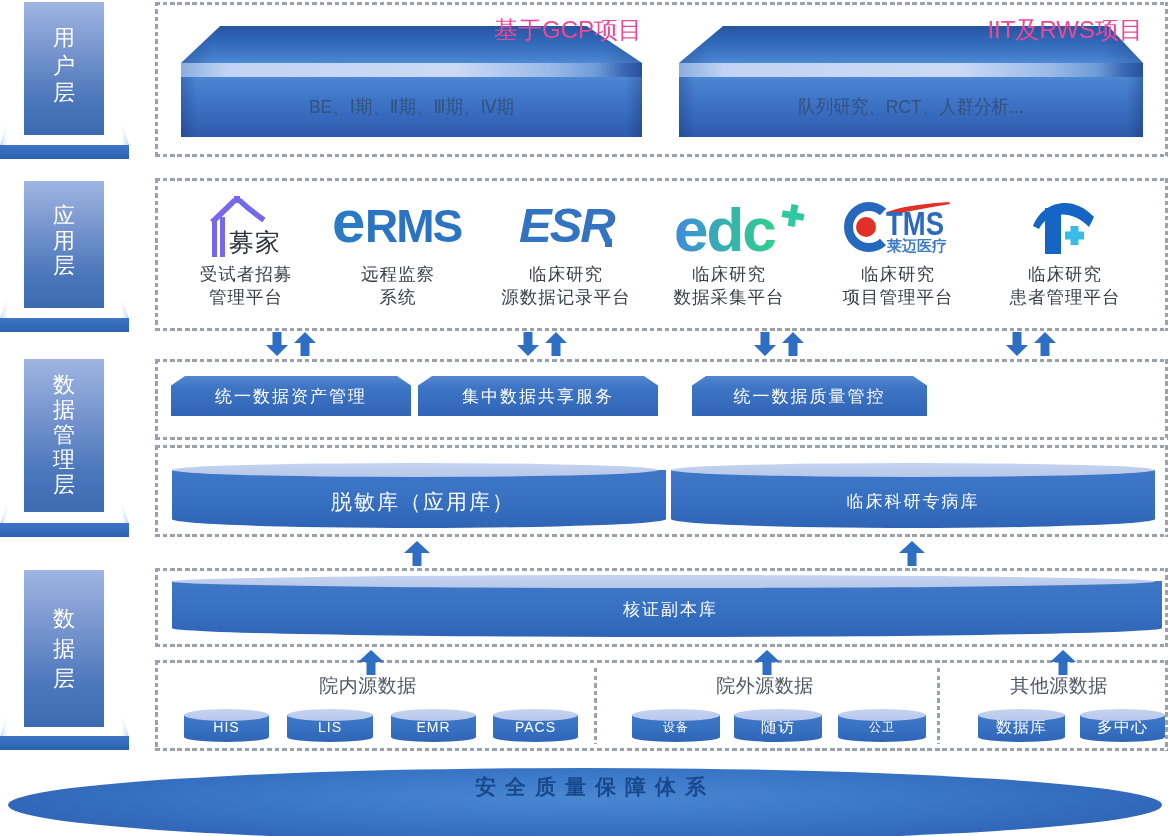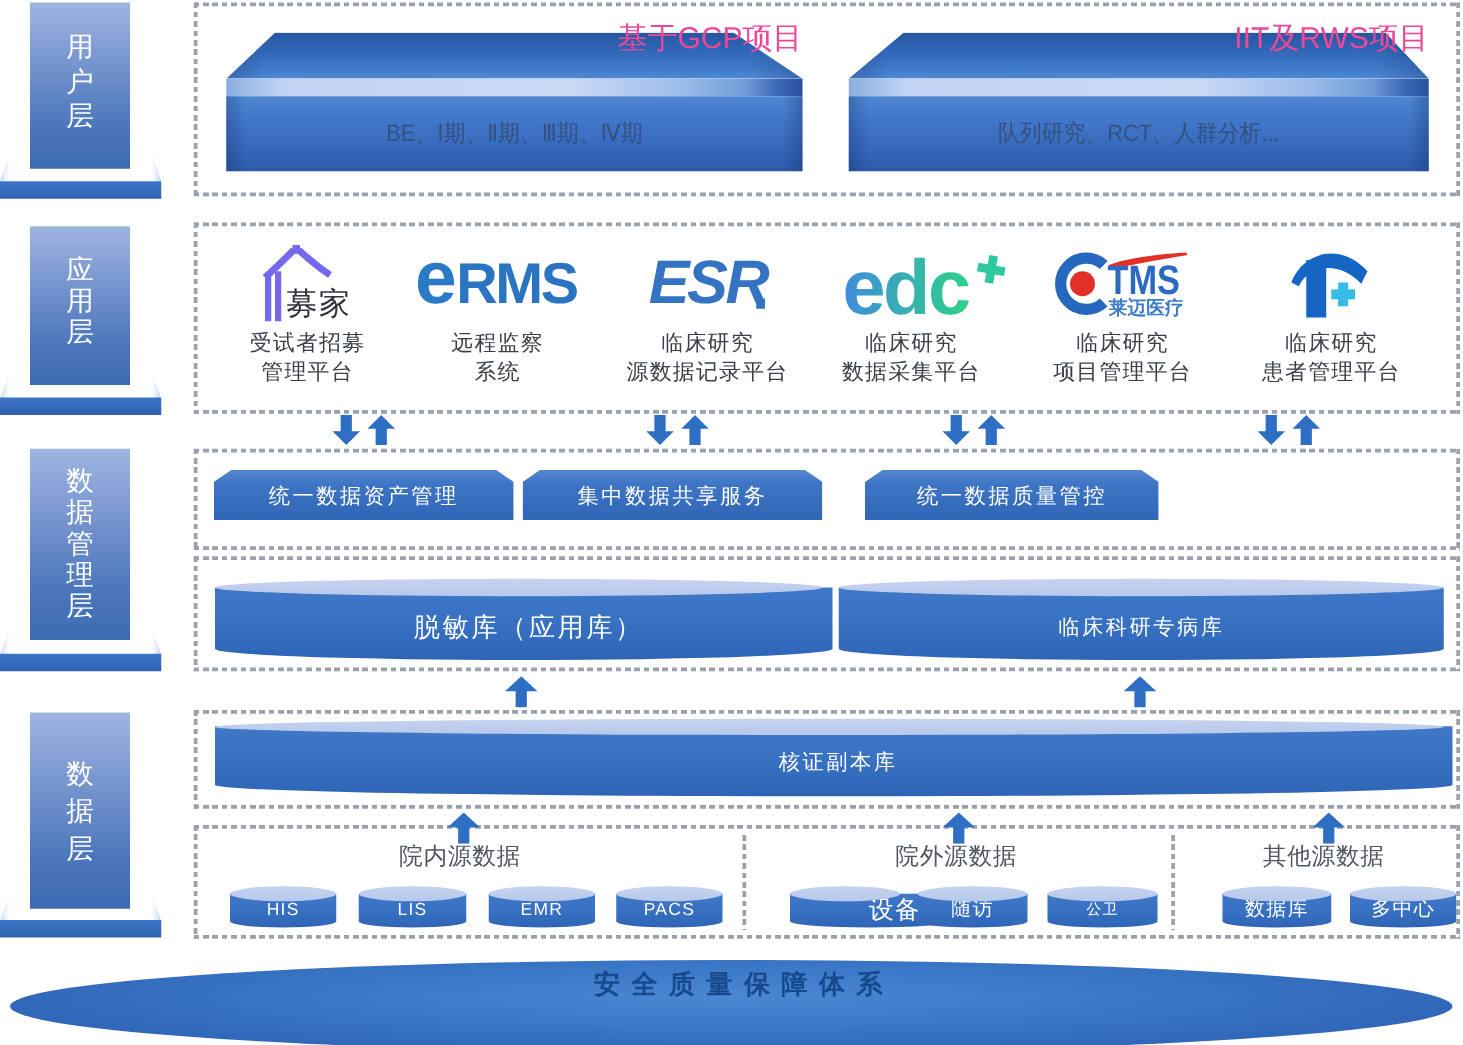--- a/index.html
+++ b/index.html
@@ -243,21 +243,21 @@
 <div class="cyl scyl" style="left:378px;width:85px;">
       <div class="ctop"></div>
       <div class="cbody">EMR</div>
     </div>
 <div class="cyl scyl" style="left:480px;width:85px;">
       <div class="ctop"></div>
       <div class="cbody">PACS</div>
     </div>
 <div class="cyl scyl" style="left:619px;width:88px;">
       <div class="ctop"></div>
-      <div class="cbody" style="font-size:20px;padding-left:40px;">设备</div>
+      <div class="cbody" style="font-size:12px;">设备</div>
     </div>
 <div class="cyl scyl" style="left:721px;width:88px;">
       <div class="ctop"></div>
       <div class="cbody" style="font-size:16px;">随访</div>
     </div>
 <div class="cyl scyl" style="left:825px;width:88px;">
       <div class="ctop"></div>
       <div class="cbody" style="font-size:12px;">公卫</div>
     </div>
 <div class="cyl scyl" style="left:965px;width:87px;">

